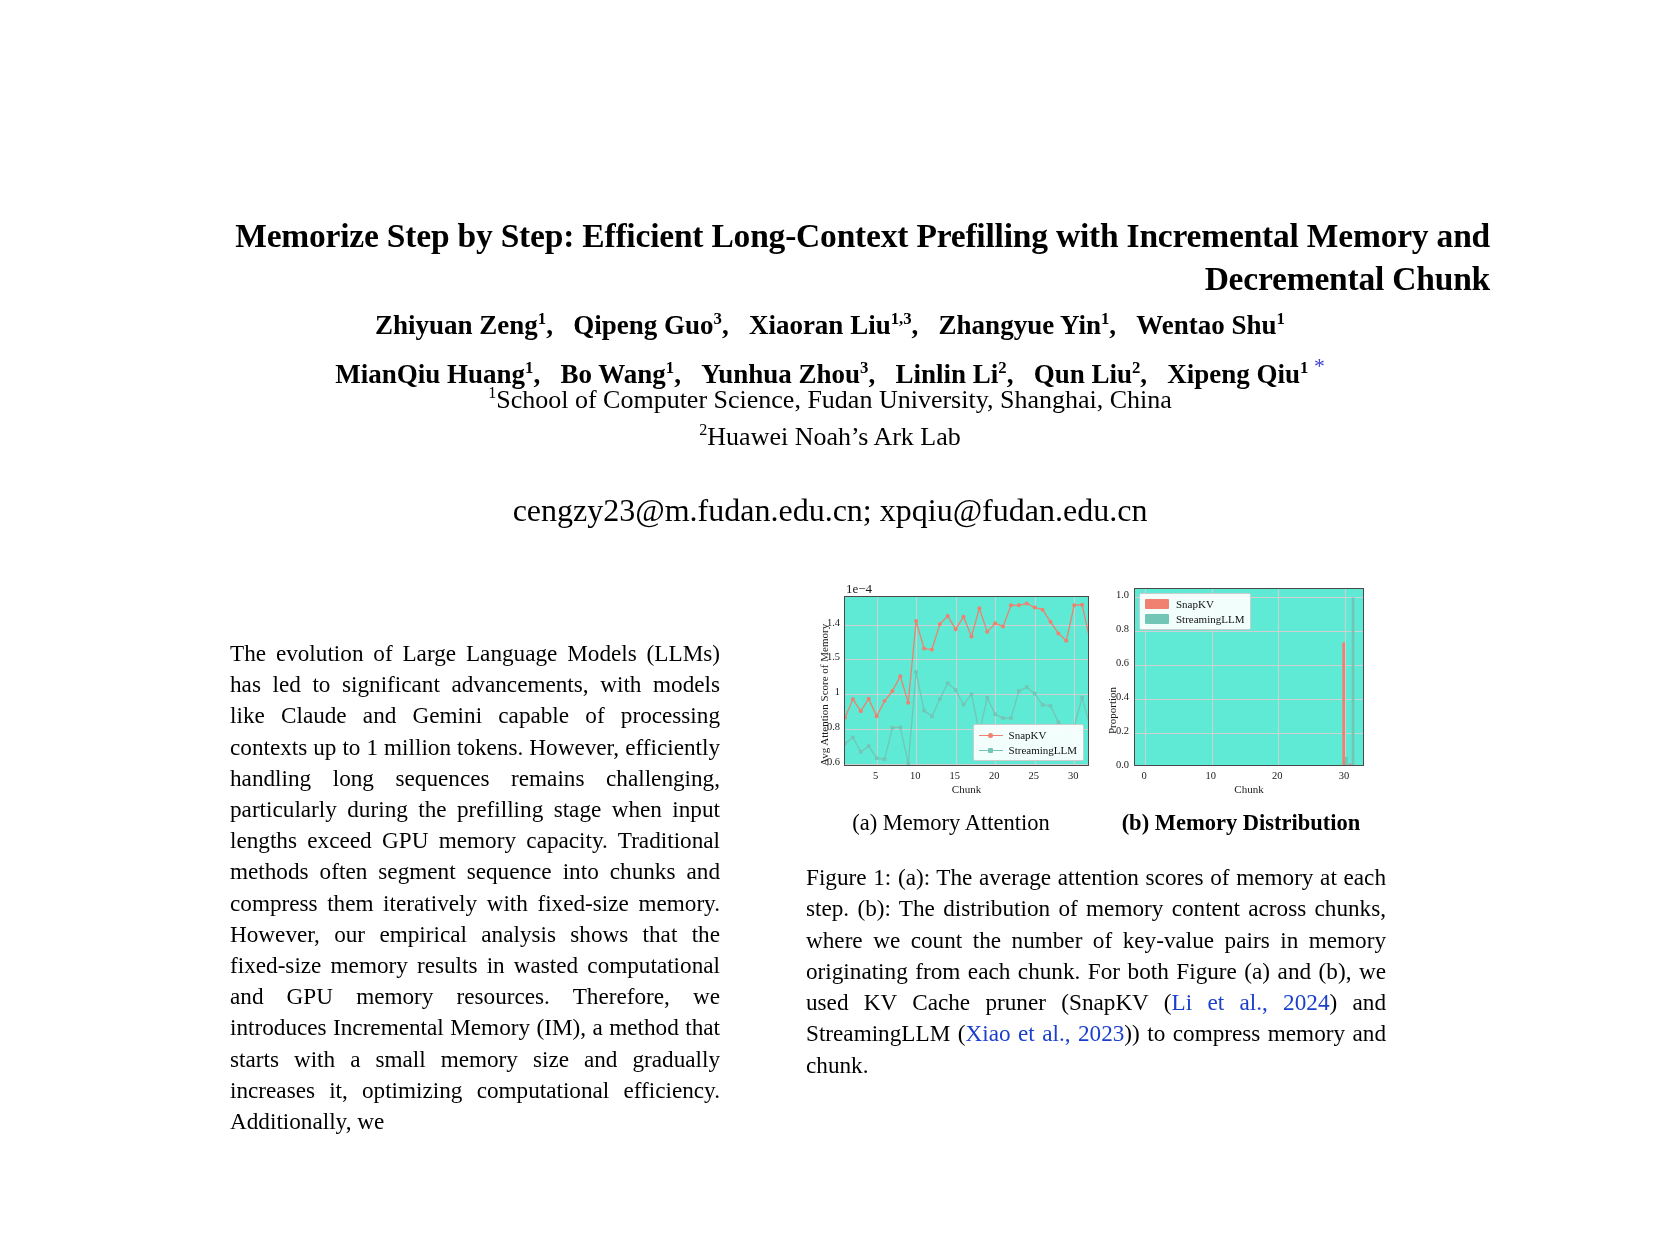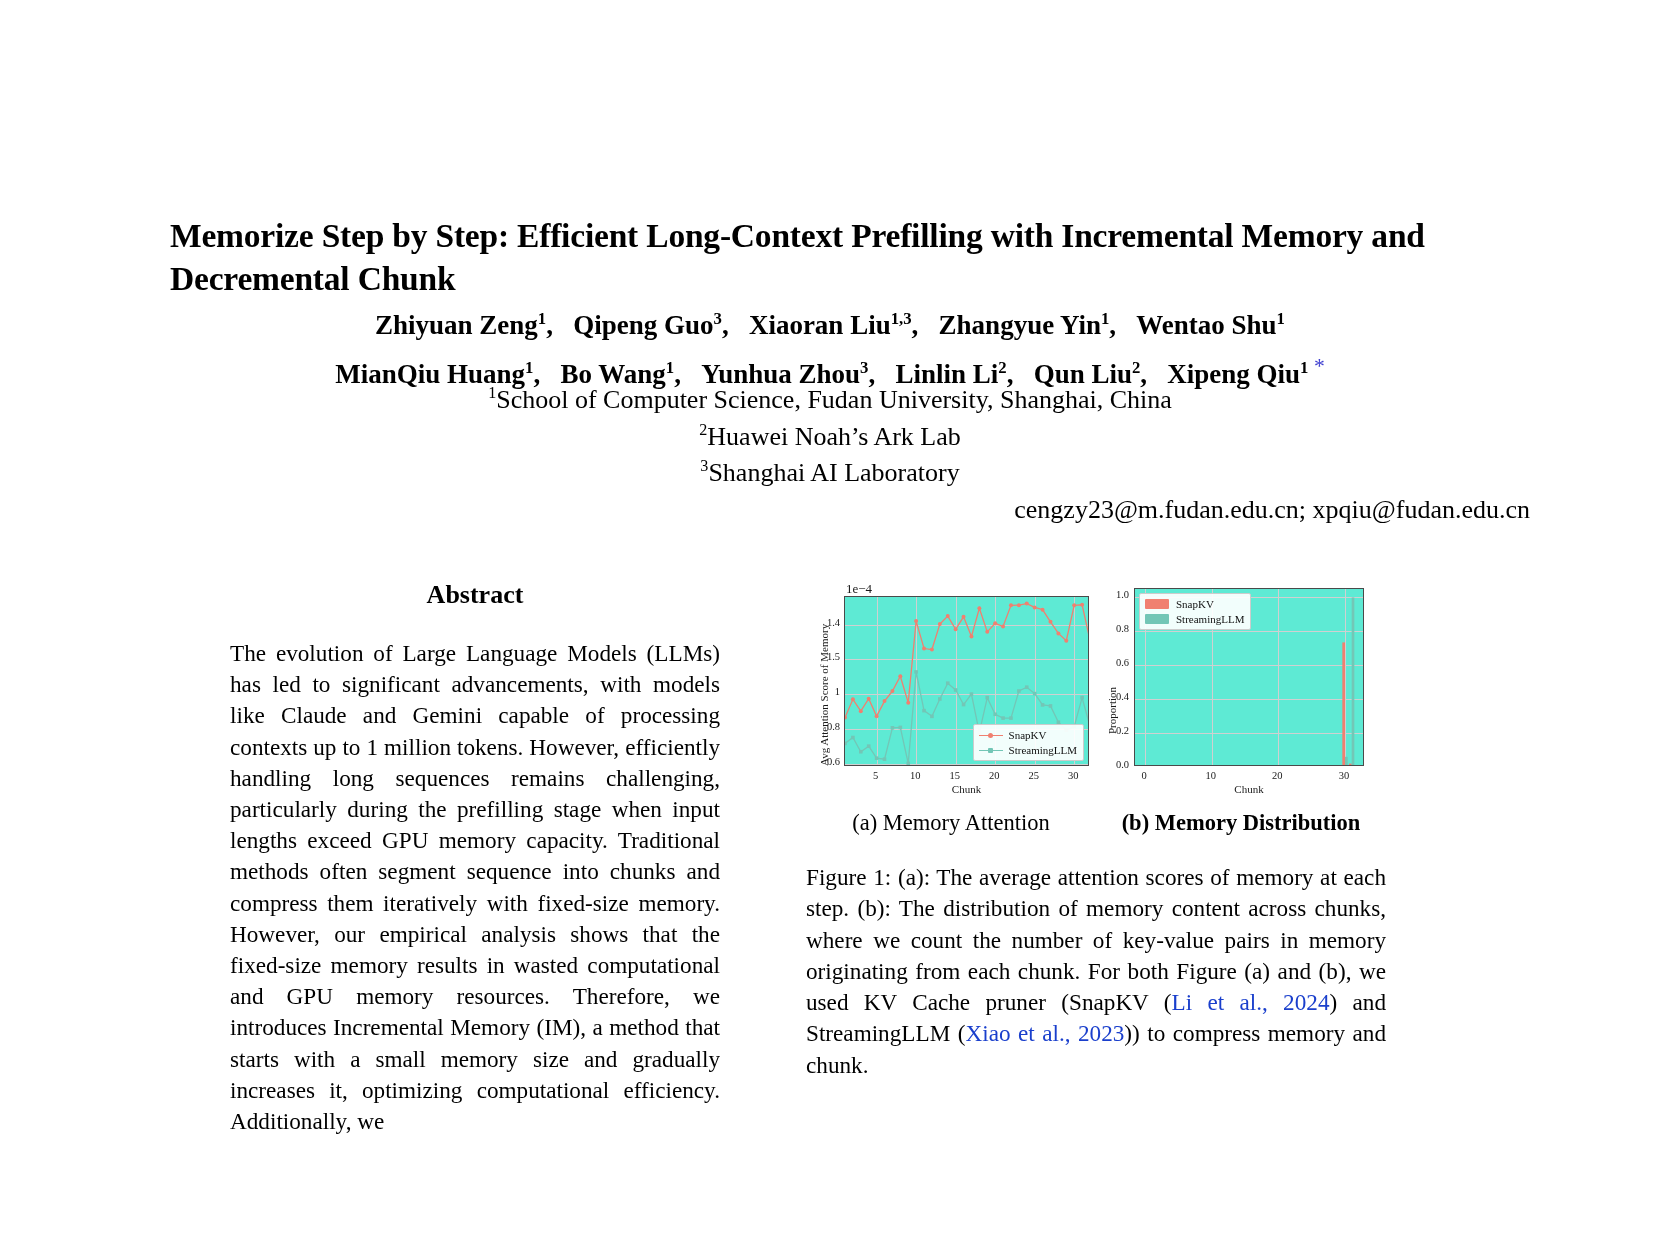--- a/index.html
+++ b/index.html
@@ -9,42 +9,42 @@
     font-family:"Liberation Serif", "DejaVu Serif", serif;
     color:#000000;
     overflow:hidden;
     position:relative;
   }
   .page { position:absolute; left:0; top:0; width:1654px; height:1241px; }
 
   
   .title {
     position:absolute; left:170px; top:192px; width:1320px;
-    text-align:left;
+    text-align:right;
     font-size:33.5px; font-weight:bold; line-height:43px;
     letter-spacing:-0.2px;
   }
 
   
   .authors {
     position:absolute; left:130px; top:305px; width:1400px;
     text-align:center; font-size:27px; font-weight:bold; line-height:41px;
   }
   sup { font-size:0.62em; vertical-align:super; line-height:0; font-weight:bold;}
   .star { color:#4040d0; font-weight:normal; font-size:0.8em; vertical-align:super;}
 
   
   .affils {
     position:absolute; left:130px; top:382px; width:1400px;
     text-align:center; font-size:26px; line-height:36.5px; font-weight:normal;
   }
   .affils sup { font-weight:normal; }
   .emails {
     position:absolute; left:130px; top:492px; width:1400px;
-    text-align:right; font-size:26px; line-height:36px;
+    text-align:center; font-size:32px; line-height:36px;
   }
 
   
   .abs-head {
     position:absolute; left:230px; top:580px; width:490px;
     text-align:center; font-size:26px; font-weight:bold;
   }
   .abs-body {
     position:absolute; left:230px; top:638px; width:490px;
     font-size:23.2px; line-height:31.2px; text-align:justify;
@@ -107,26 +107,24 @@
   <h1 class="title">Memorize Step by Step: Efficient Long-Context Prefilling with Incremental Memory and Decremental Chunk</h1>
 
   <div class="authors">
     <div id="auth1"><span>Zhiyuan Zeng</span><sup>1</sup><span>,&nbsp;&nbsp;&nbsp;</span><span>Qipeng Guo</span><sup>3</sup><span>,&nbsp;&nbsp;&nbsp;</span><span>Xiaoran Liu</span><sup>1,3</sup><span>,&nbsp;&nbsp;&nbsp;</span><span>Zhangyue Yin</span><sup>1</sup><span>,&nbsp;&nbsp;&nbsp;</span><span>Wentao Shu</span><sup>1</sup></div>
     <div id="auth2"><span>MianQiu Huang</span><sup>1</sup><span>,&nbsp;&nbsp;&nbsp;</span><span>Bo Wang</span><sup>1</sup><span>,&nbsp;&nbsp;&nbsp;</span><span>Yunhua Zhou</span><sup>3</sup><span>,&nbsp;&nbsp;&nbsp;</span><span>Linlin Li</span><sup>2</sup><span>,&nbsp;&nbsp;&nbsp;</span><span>Qun Liu</span><sup>2</sup><span>,&nbsp;&nbsp;&nbsp;</span><span>Xipeng Qiu</span><sup>1</sup><span class="star"> *</span></div>
   </div>
 
   <div class="affils" id="affils">
       <div><sup>1</sup><span>School of Computer Science, Fudan University, Shanghai, China</span></div>
       <div><sup>2</sup><span>Huawei Noah’s Ark Lab</span></div>
-      <div><sup>3</sup><span>Shanghai AI Laboratory</span></div>
     </div>
 
   <div class="emails">cengzy23@m.fudan.edu.cn; xpqiu@fudan.edu.cn</div>
 
-  <div class="abs-head">Abstract</div>
   <div class="abs-body">The evolution of Large Language Models (LLMs) has led to significant advancements, with models like Claude and Gemini capable of processing contexts up to 1 million tokens. However, efficiently handling long sequences remains challenging, particularly during the prefilling stage when input lengths exceed GPU memory capacity. Traditional methods often segment sequence into chunks and compress them iteratively with fixed-size memory. However, our empirical analysis shows that the fixed-size memory results in wasted computational and GPU memory resources. Therefore, we introduces Incremental Memory (IM), a method that starts with a small memory size and gradually increases it, optimizing computational efficiency. Additionally, we</div>
 
   <div class="fig-wrap" id="figwrap">
       <div class="panel" style="left: 0px; top: 0px; width: 290px; height: 230px;">
         <div class="offset-txt" style="left: 40px; top: 9px;">1e−4</div>
         <div class="axes" style="left: 38px; top: 24px; width: 245px; height: 170px;">
           <div class="gridline h" style="top: 166.531px;"></div>
           <div class="gridline h" style="top: 131.837px;"></div>
           <div class="gridline h" style="top: 97.1429px;"></div>
           <div class="gridline h" style="top: 62.449px;"></div>

